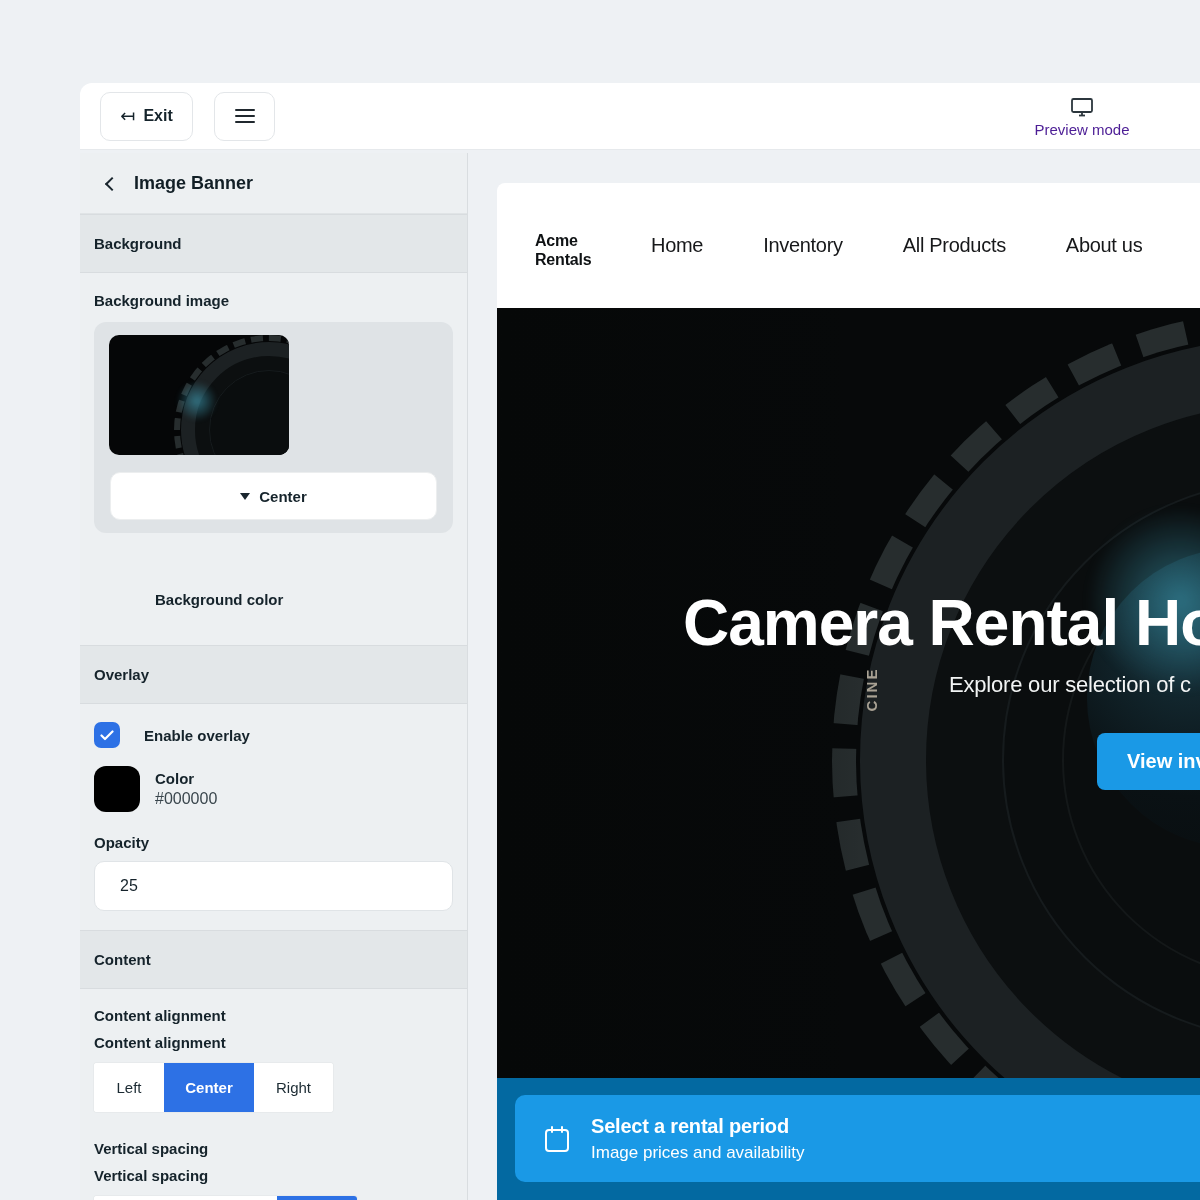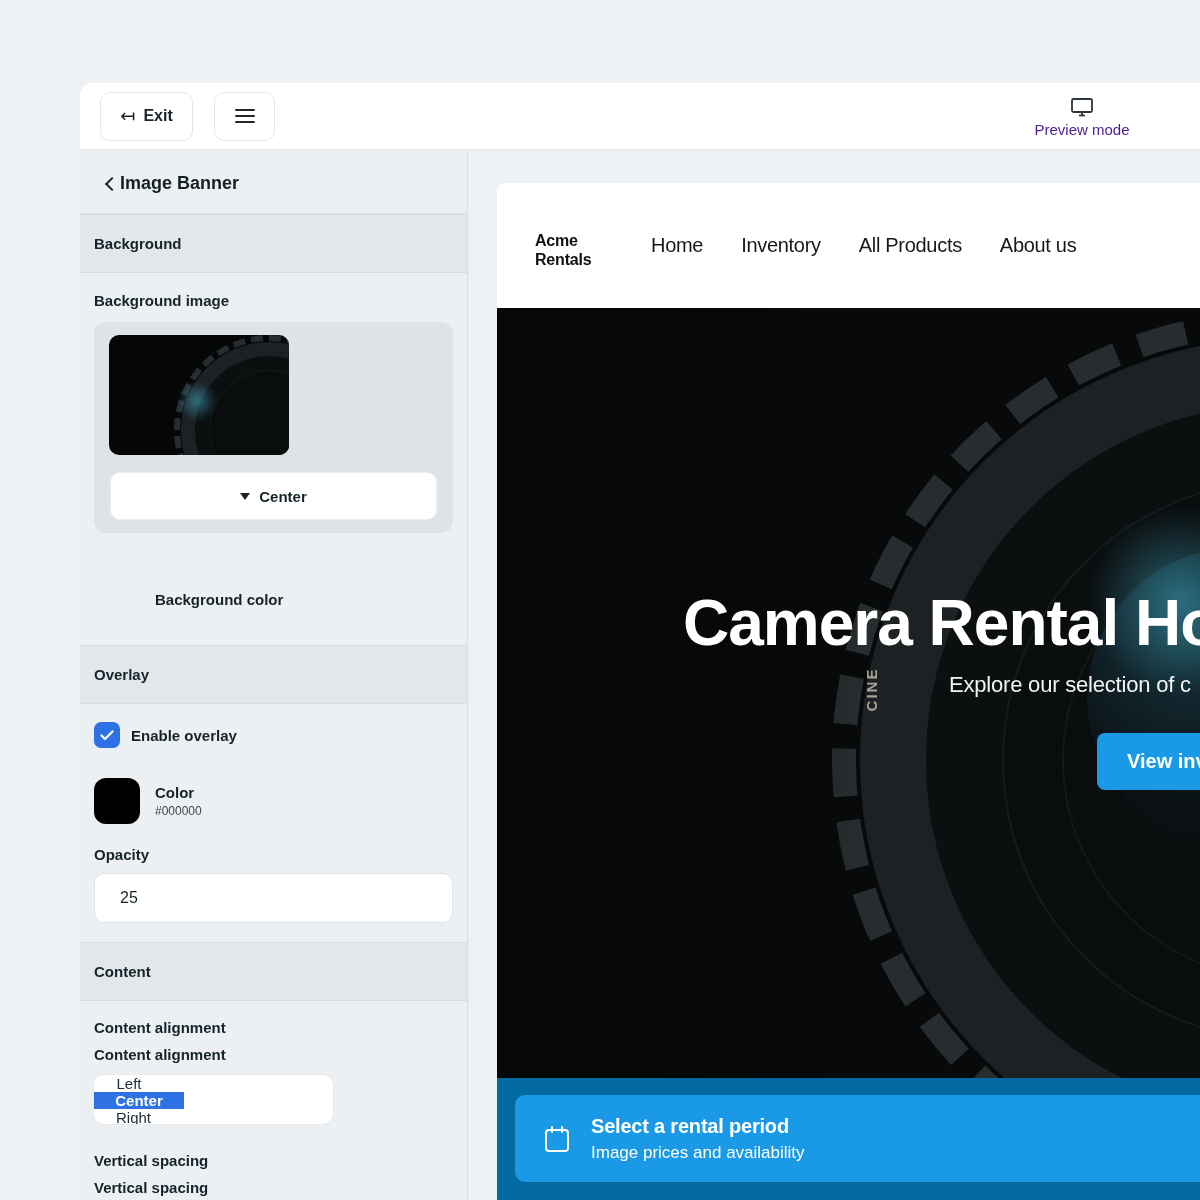--- a/index.html
+++ b/index.html
@@ -18,69 +18,69 @@
   .exit-icon { font-size:18px; font-weight:400; line-height:1; }
   .menu-btn { margin-left:21px; width:61px; flex-direction:column; gap:4px; }
   .menu-btn .bar { width:20px; height:2px; background:#20282e; border-radius:1px; }
   .preview-mode { position:absolute; left:852px; top:8px; width:300px; height:52px;
     display:flex; flex-direction:column; align-items:center; justify-content:center; gap:4px; }
   .preview-mode .pm-label { font-size:15px; color:#4c1d95; }
 
   
   .sidebar { position:absolute; left:80px; top:153px; width:388px; height:1047px;
     background:#edf0f2; border-right:1px solid #d9dde0; overflow:hidden; }
-  .panel-title { height:61px; display:flex; align-items:center; padding-left:27px; gap:3px;
+  .panel-title { height:61px; display:flex; align-items:center; padding-left:27px; gap:17px;
     border-bottom:1px solid #e0e4e6; }
   .chevron-left { width:10px; height:10px; border-left:2.5px solid #1a262e; border-bottom:2.5px solid #1a262e;
     transform:rotate(45deg); margin-top:1px; }
   .panel-title-text { font-size:18px; font-weight:700; color:#121f26; }
   .section-header { height:59px; background:#e3e7e9; border-top:1px solid #d8dcdf; border-bottom:1px solid #d8dcdf;
     display:flex; align-items:center; padding-left:14px; font-size:15px; font-weight:600; color:#15232b; }
   .sb-label { font-size:15px; font-weight:600; color:#15232b; }
   .lbl-bg-image { margin:19px 0 0 14px; }
   .image-card { margin:13px 14px 0 14px; width:359px; height:211px; background:#dfe3e6; border-radius:12px; position:relative; }
   .thumb { position:absolute; left:15px; top:13px; width:180px; height:120px; background:#050607;
     border-radius:10px; overflow:hidden; }
   .change-btn { position:absolute; left:16px; right:16px; bottom:13px; height:48px; background:#fff;
     border:1px solid #eceeef; border-radius:10px; display:flex; align-items:center; justify-content:center; gap:9px;
     font-size:15px; font-weight:600; color:#15232b; cursor:pointer; }
   .tri-down { width:0; height:0; border-left:5px solid transparent; border-right:5px solid transparent;
     border-top:7px solid #1a262e; }
   .lbl-bg-color { margin:58px 0 0 75px; }
   .overlay-header { margin-top:37px; }
-  .check-row { display:flex; align-items:center; gap:11px; margin:18px 0 0 14px; }
+  .check-row { display:flex; align-items:center; gap:24px; margin:18px 0 0 14px; }
   .checkbox { width:26px; height:26px; background:#2d71e5; border-radius:7px; display:flex;
     align-items:center; justify-content:center; cursor:pointer; }
   .checkbox svg { width:14px; height:11px; }
-  .color-row { display:flex; align-items:center; gap:15px; margin:30px 0 0 14px; }
+  .color-row { display:flex; align-items:center; gap:15px; margin:18px 0 0 14px; }
   .swatch { width:46px; height:46px; background:#000; border-radius:12px; cursor:pointer; }
   .color-label { font-size:15px; font-weight:600; color:#15232b; }
-  .color-value { font-size:12px; color:#3a464d; margin-top:3px; }
+  .color-value { font-size:16px; color:#3a464d; margin-top:3px; }
   .lbl-opacity { margin:22px 0 4px 14px; }
   .opacity-input { display:block; margin:10px 0 0 14px; width:359px; height:50px; background:#fff;
     border:1px solid #e0e4e7; border-radius:10px; padding-left:25px; font-size:16px; color:#15232b;
     font-family:"Liberation Sans", sans-serif; }
   .content-header { margin-top:19px; }
   .lbl-align-1 { margin:18px 0 0 14px; }
   .lbl-align-2 { margin:10px 0 0 14px; }
-  .segmented { margin:12px 0 0 14px; display:flex; background:#fff; border-radius:10px; overflow:hidden;
-    box-shadow:0 0 0 1px #e7eaec; width:239px; height:49px;flex-direction:column; }
+  .segmented { margin:12px 0 0 14px; display:flex; background:#fff; border-radius:3px; overflow:hidden;
+    box-shadow:0 0 0 1px #e7eaec; width:239px; height:49px; }
   .segment { display:flex; align-items:center; justify-content:center; font-size:15px; font-weight:500;
     color:#1c2b33; background:#fff; cursor:pointer; }
   .segment.selected { background:#2d71e5; color:#fff; font-weight:600; }
   .lbl-vspace-1 { margin:28px 0 0 14px; }
   .lbl-vspace-2 { margin:10px 0 0 14px; }
   .segmented.bottom { width:263px; height:48px; }
 
   
   .site-nav { position:absolute; left:497px; top:183px; width:703px; height:125px; background:#fff;
     border-radius:8px 0 0 0; }
   .logo { position:absolute; left:38px; top:48px; font-size:16px; font-weight:800; line-height:1.2;
     color:#0f1214; letter-spacing:-0.2px; }
-  .nav-links { position:absolute; left:154px; top:0; height:125px; display:flex; align-items:center; gap:38px; }
+  .nav-links { position:absolute; left:154px; top:0; height:125px; display:flex; align-items:center; gap:60px; }
   .nav-link { font-size:20px; font-weight:500; color:#17181a; cursor:pointer; letter-spacing:-0.3px; }
 
   .hero { position:absolute; left:497px; top:308px; width:703px; height:770px; overflow:hidden;
     background:#07090a; }
   .circ { position:absolute; border-radius:50%; }
   .gear-teeth { left:335px; top:2px; width:900px; height:900px; border:24px dashed #272d2e; }
   .gear-ring { left:363px; top:30px; width:844px; height:844px; border:66px solid #1c2123; background:#0c0f10; }
   .ring-1 { left:505px; top:172px; width:560px; height:560px; border:2px solid #161b1d; background:#0a0d0e; }
   .ring-2 { left:565px; top:232px; width:440px; height:440px; border:2px solid #141819; }
   .glass { left:590px; top:240px; width:300px; height:300px;

